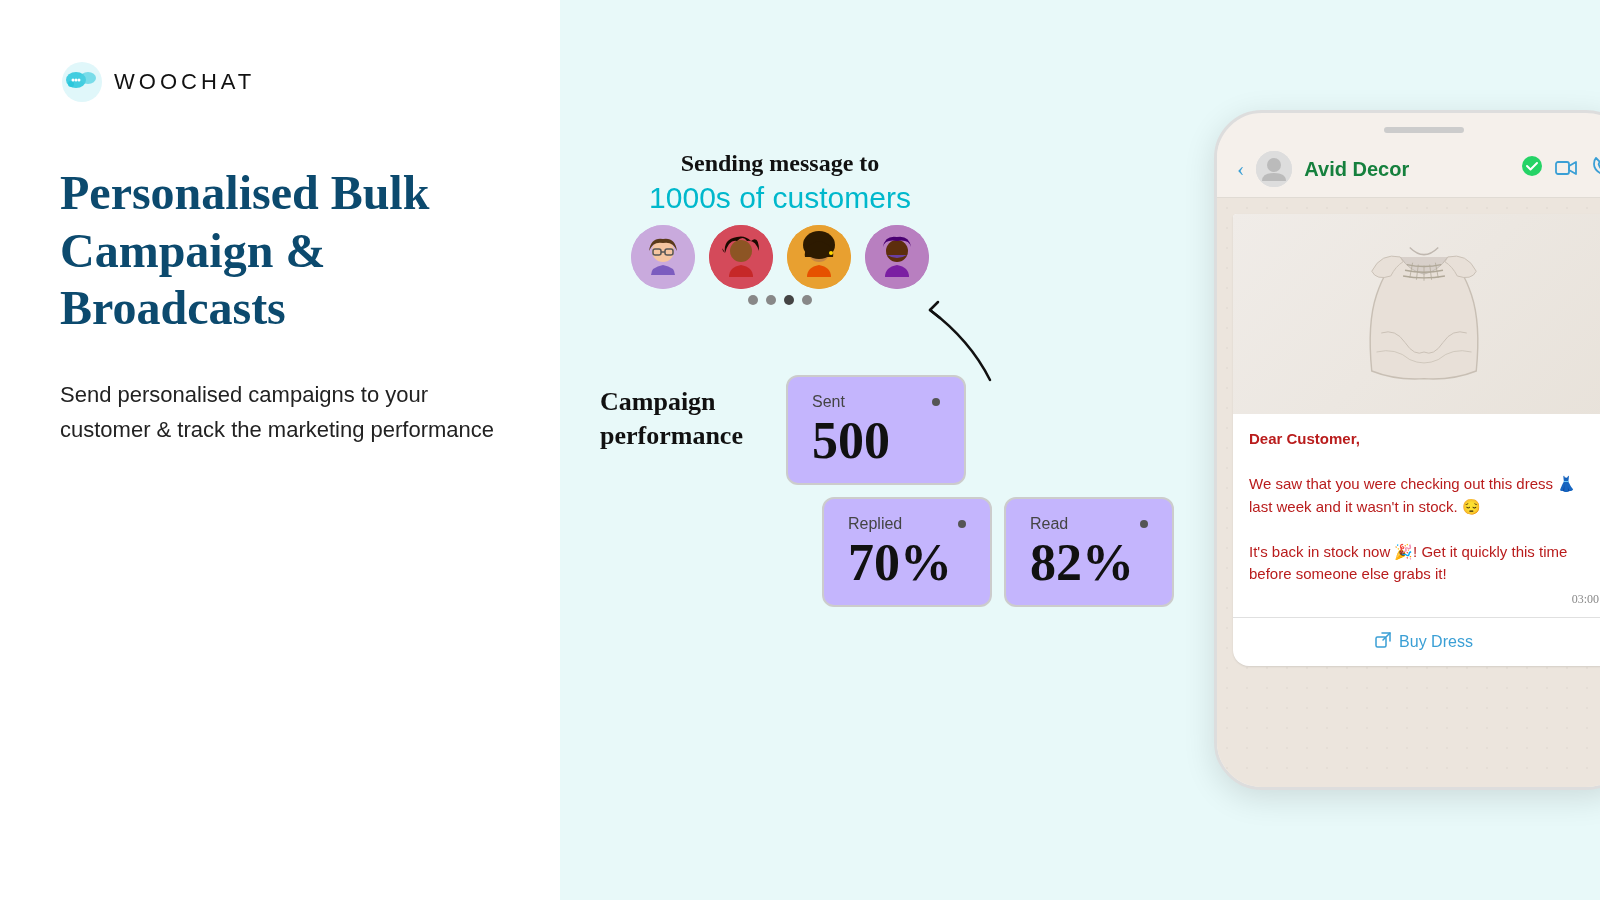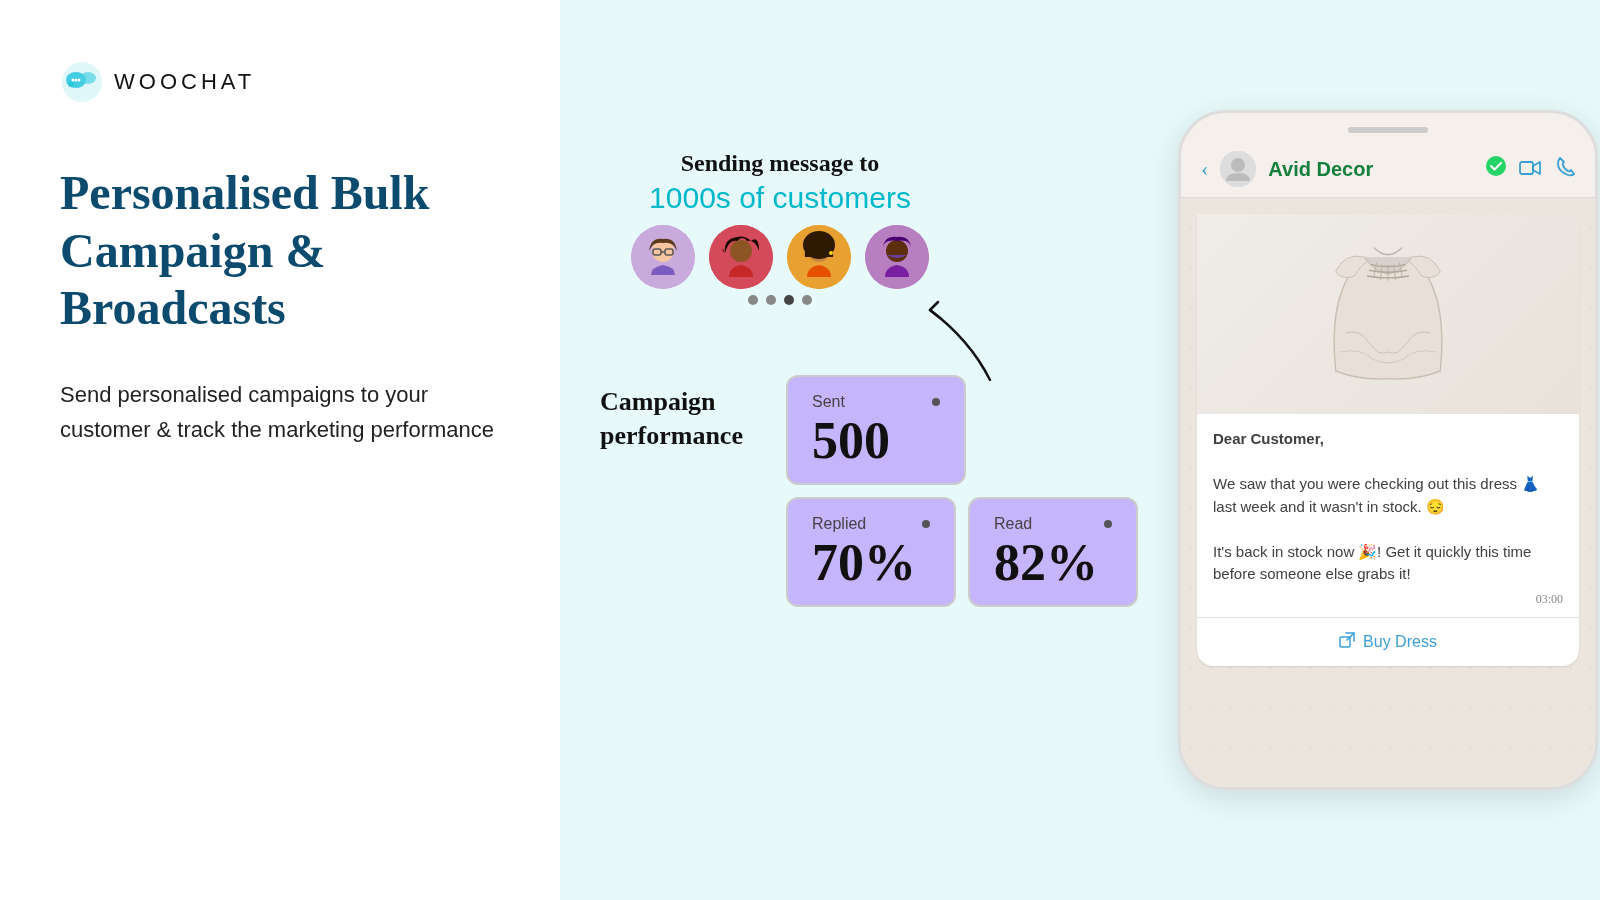--- a/index.html
+++ b/index.html
@@ -171,20 +171,21 @@
       gap: 12px;
     }
 
     .stats-top {
       display: flex;
     }
 
     .stats-bottom {
       display: flex;
       gap: 12px;
+      margin-left: 36px;
     }
 
     .stat-card {
       border: 2px solid #ccc;
       border-radius: 12px;
       background: #c4b5fd;
       padding: 16px 24px;
       min-width: 170px;
     }
 
@@ -333,21 +334,21 @@
     }
 
     .message-text-area {
       padding: 14px 16px 10px;
     }
 
     .message-text {
       font-family: Arial, sans-serif;
       font-size: 15px;
       line-height: 1.5;
-      color: #404040;
+      color: #b91c1c;
     }
 
     .message-time {
       text-align: right;
       font-size: 12px;
       color: #888;
       margin-top: 6px;
     }
 
     .buy-button {

